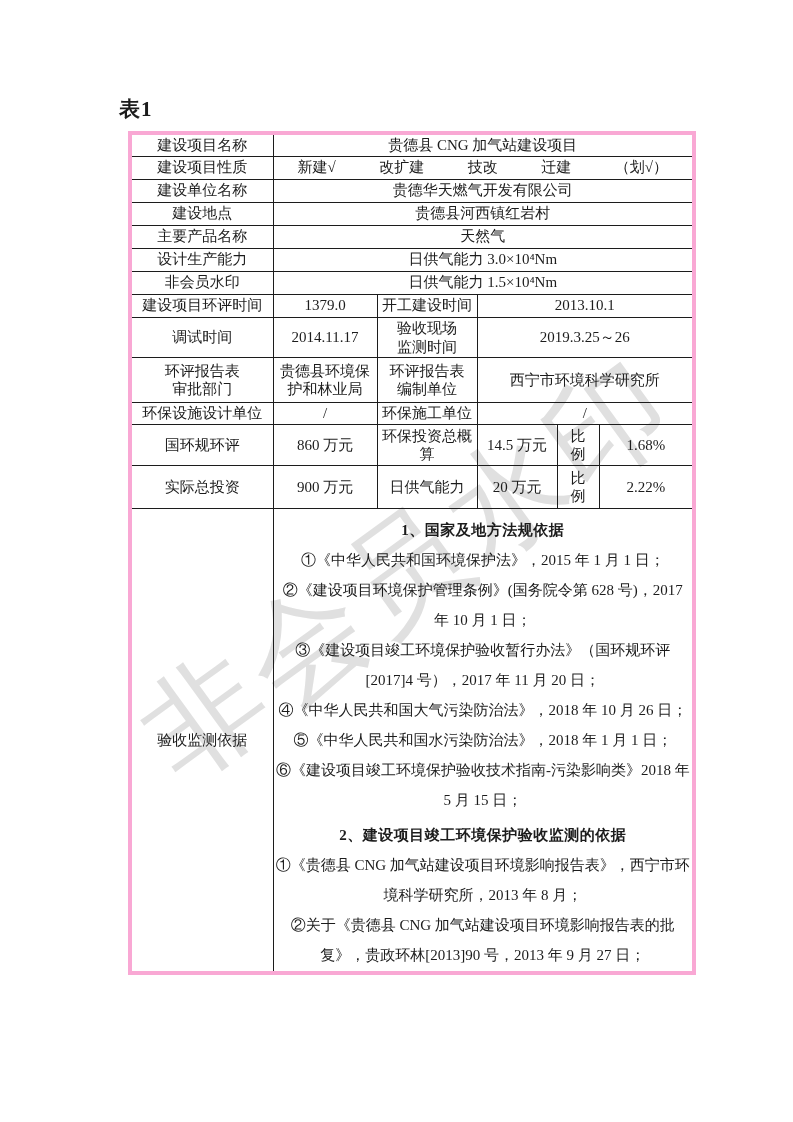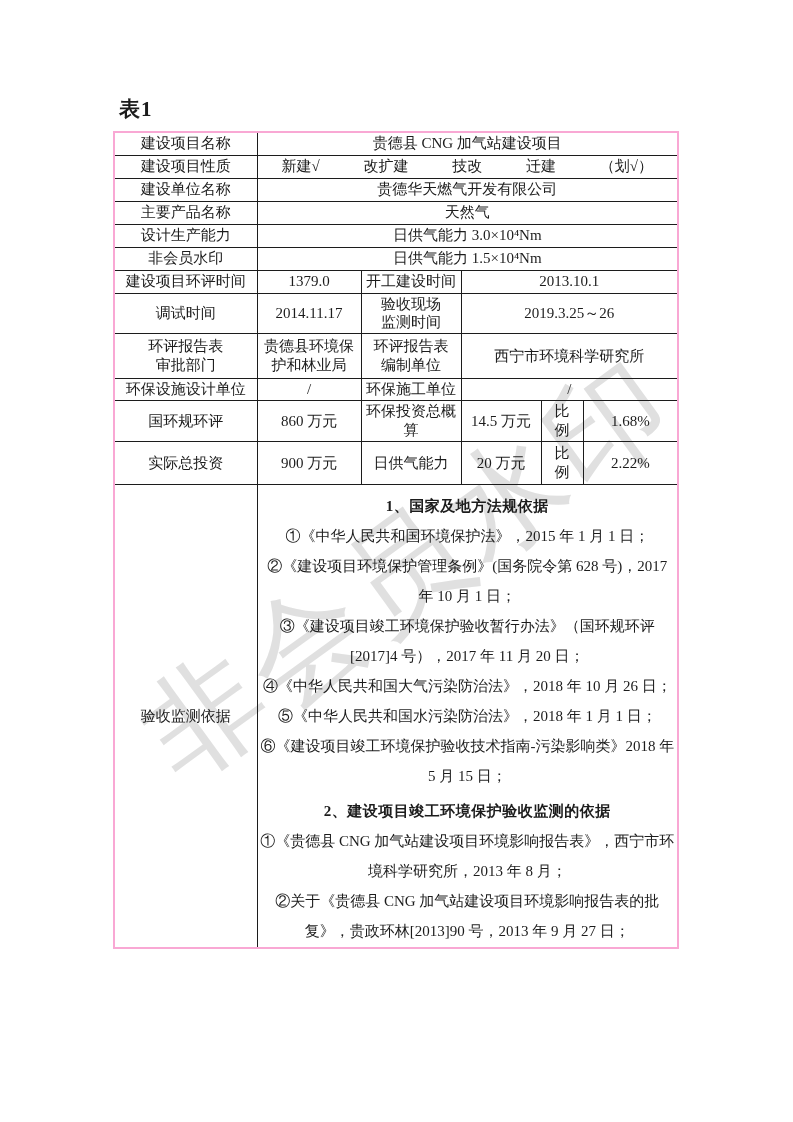--- a/index.html
+++ b/index.html
@@ -33,26 +33,26 @@
     color: #e0e0e0;
     white-space: nowrap;
     transform: rotate(-36deg);
     transform-origin: 0 50%;
     z-index: 1;
     letter-spacing: 6px;
     user-select: none;
   }
   table.form {
     position: absolute;
-    left: 113px;
+    left: 128px;
     top: 131px;
     width: 564px;
     border-collapse: collapse;
     table-layout: fixed;
-    border: 2px solid #f9a8d4;
+    border: 4px solid #f9a8d4;
     background: transparent;
     z-index: 2;
   }
   table.form td {
     border: 1px solid #1c1c1c;
     font-size: 15px;
     text-align: center;
     vertical-align: middle;
     line-height: 1.25;
     padding: 1px 2px;
@@ -118,20 +118,24 @@
             <span>改扩建</span>
             <span>技改</span>
             <span>迁建</span>
             <span>（划√）</span>
           </div>
         </td>
       </tr>
       <tr class="h23">
         <td>建设单位名称</td>
         <td colspan="5">贵德华天燃气开发有限公司</td>
+      </tr>
+      <tr class="h23">
+        <td>建设地点</td>
+        <td colspan="5">贵德县河西镇红岩村</td>
       </tr>
       <tr class="h23">
         <td>主要产品名称</td>
         <td colspan="5">天然气</td>
       </tr>
       <tr class="h23">
         <td>设计生产能力</td>
         <td colspan="5">日供气能力 3.0×10⁴Nm</td>
       </tr>
       <tr class="h23">

